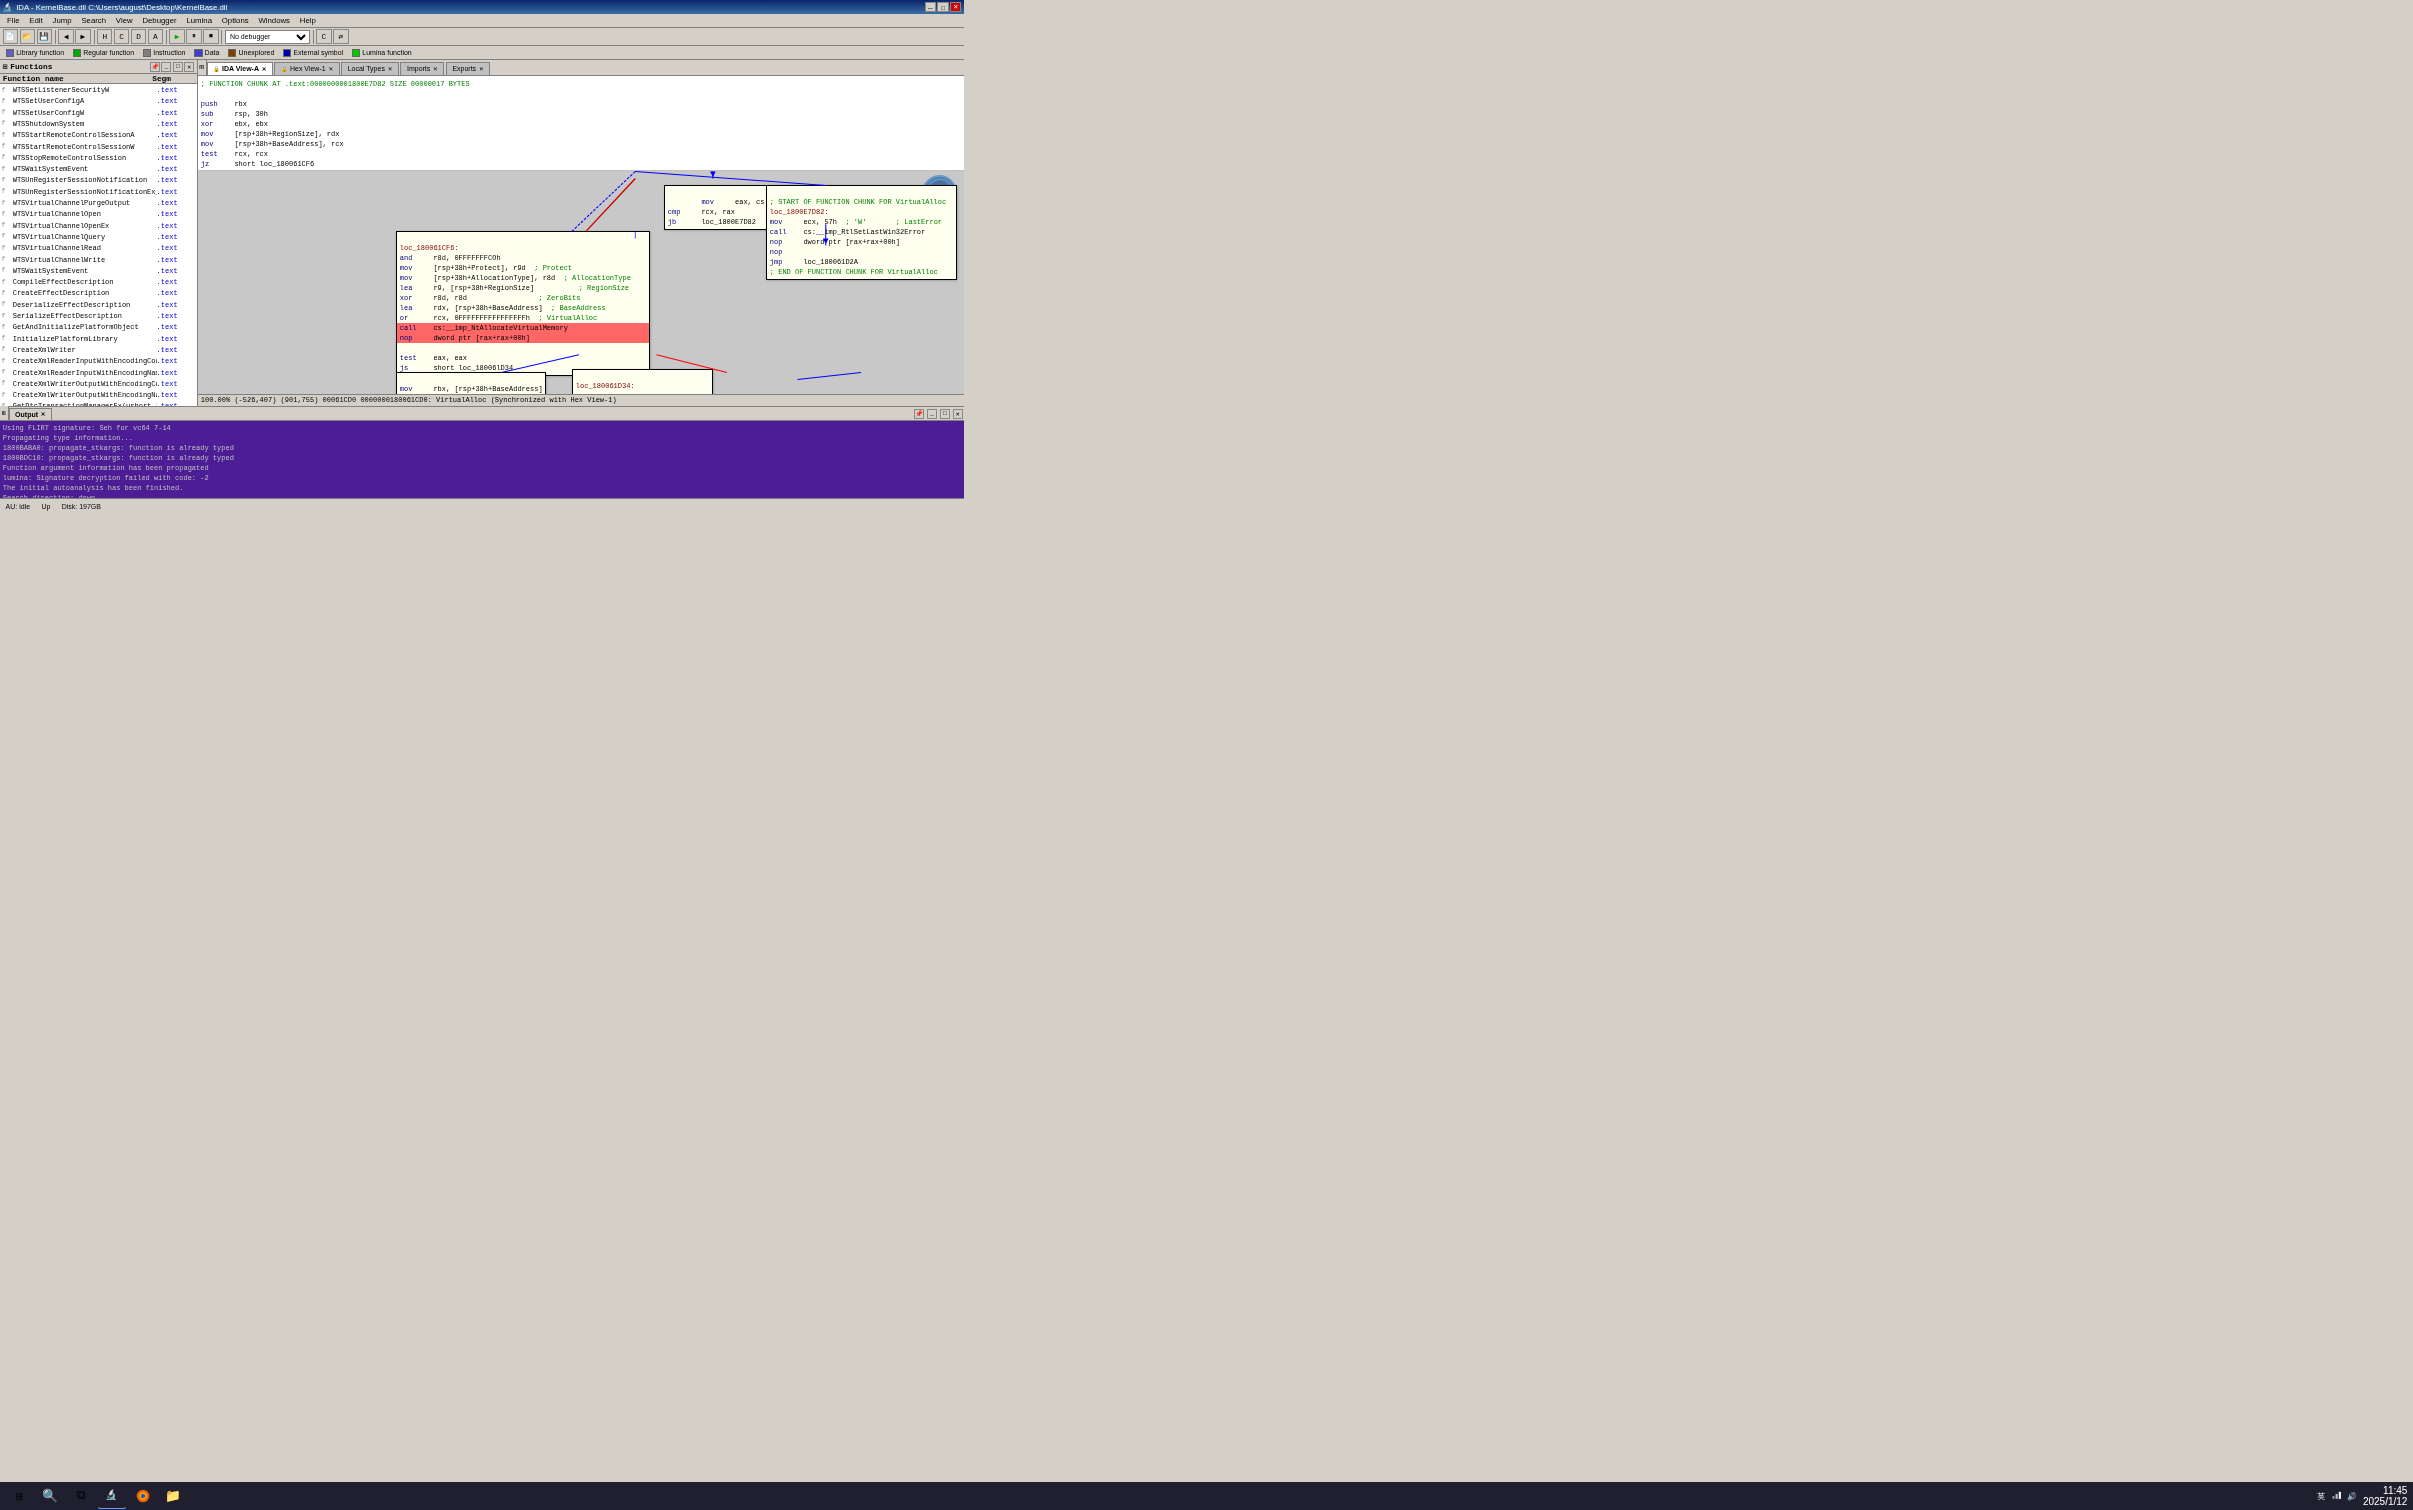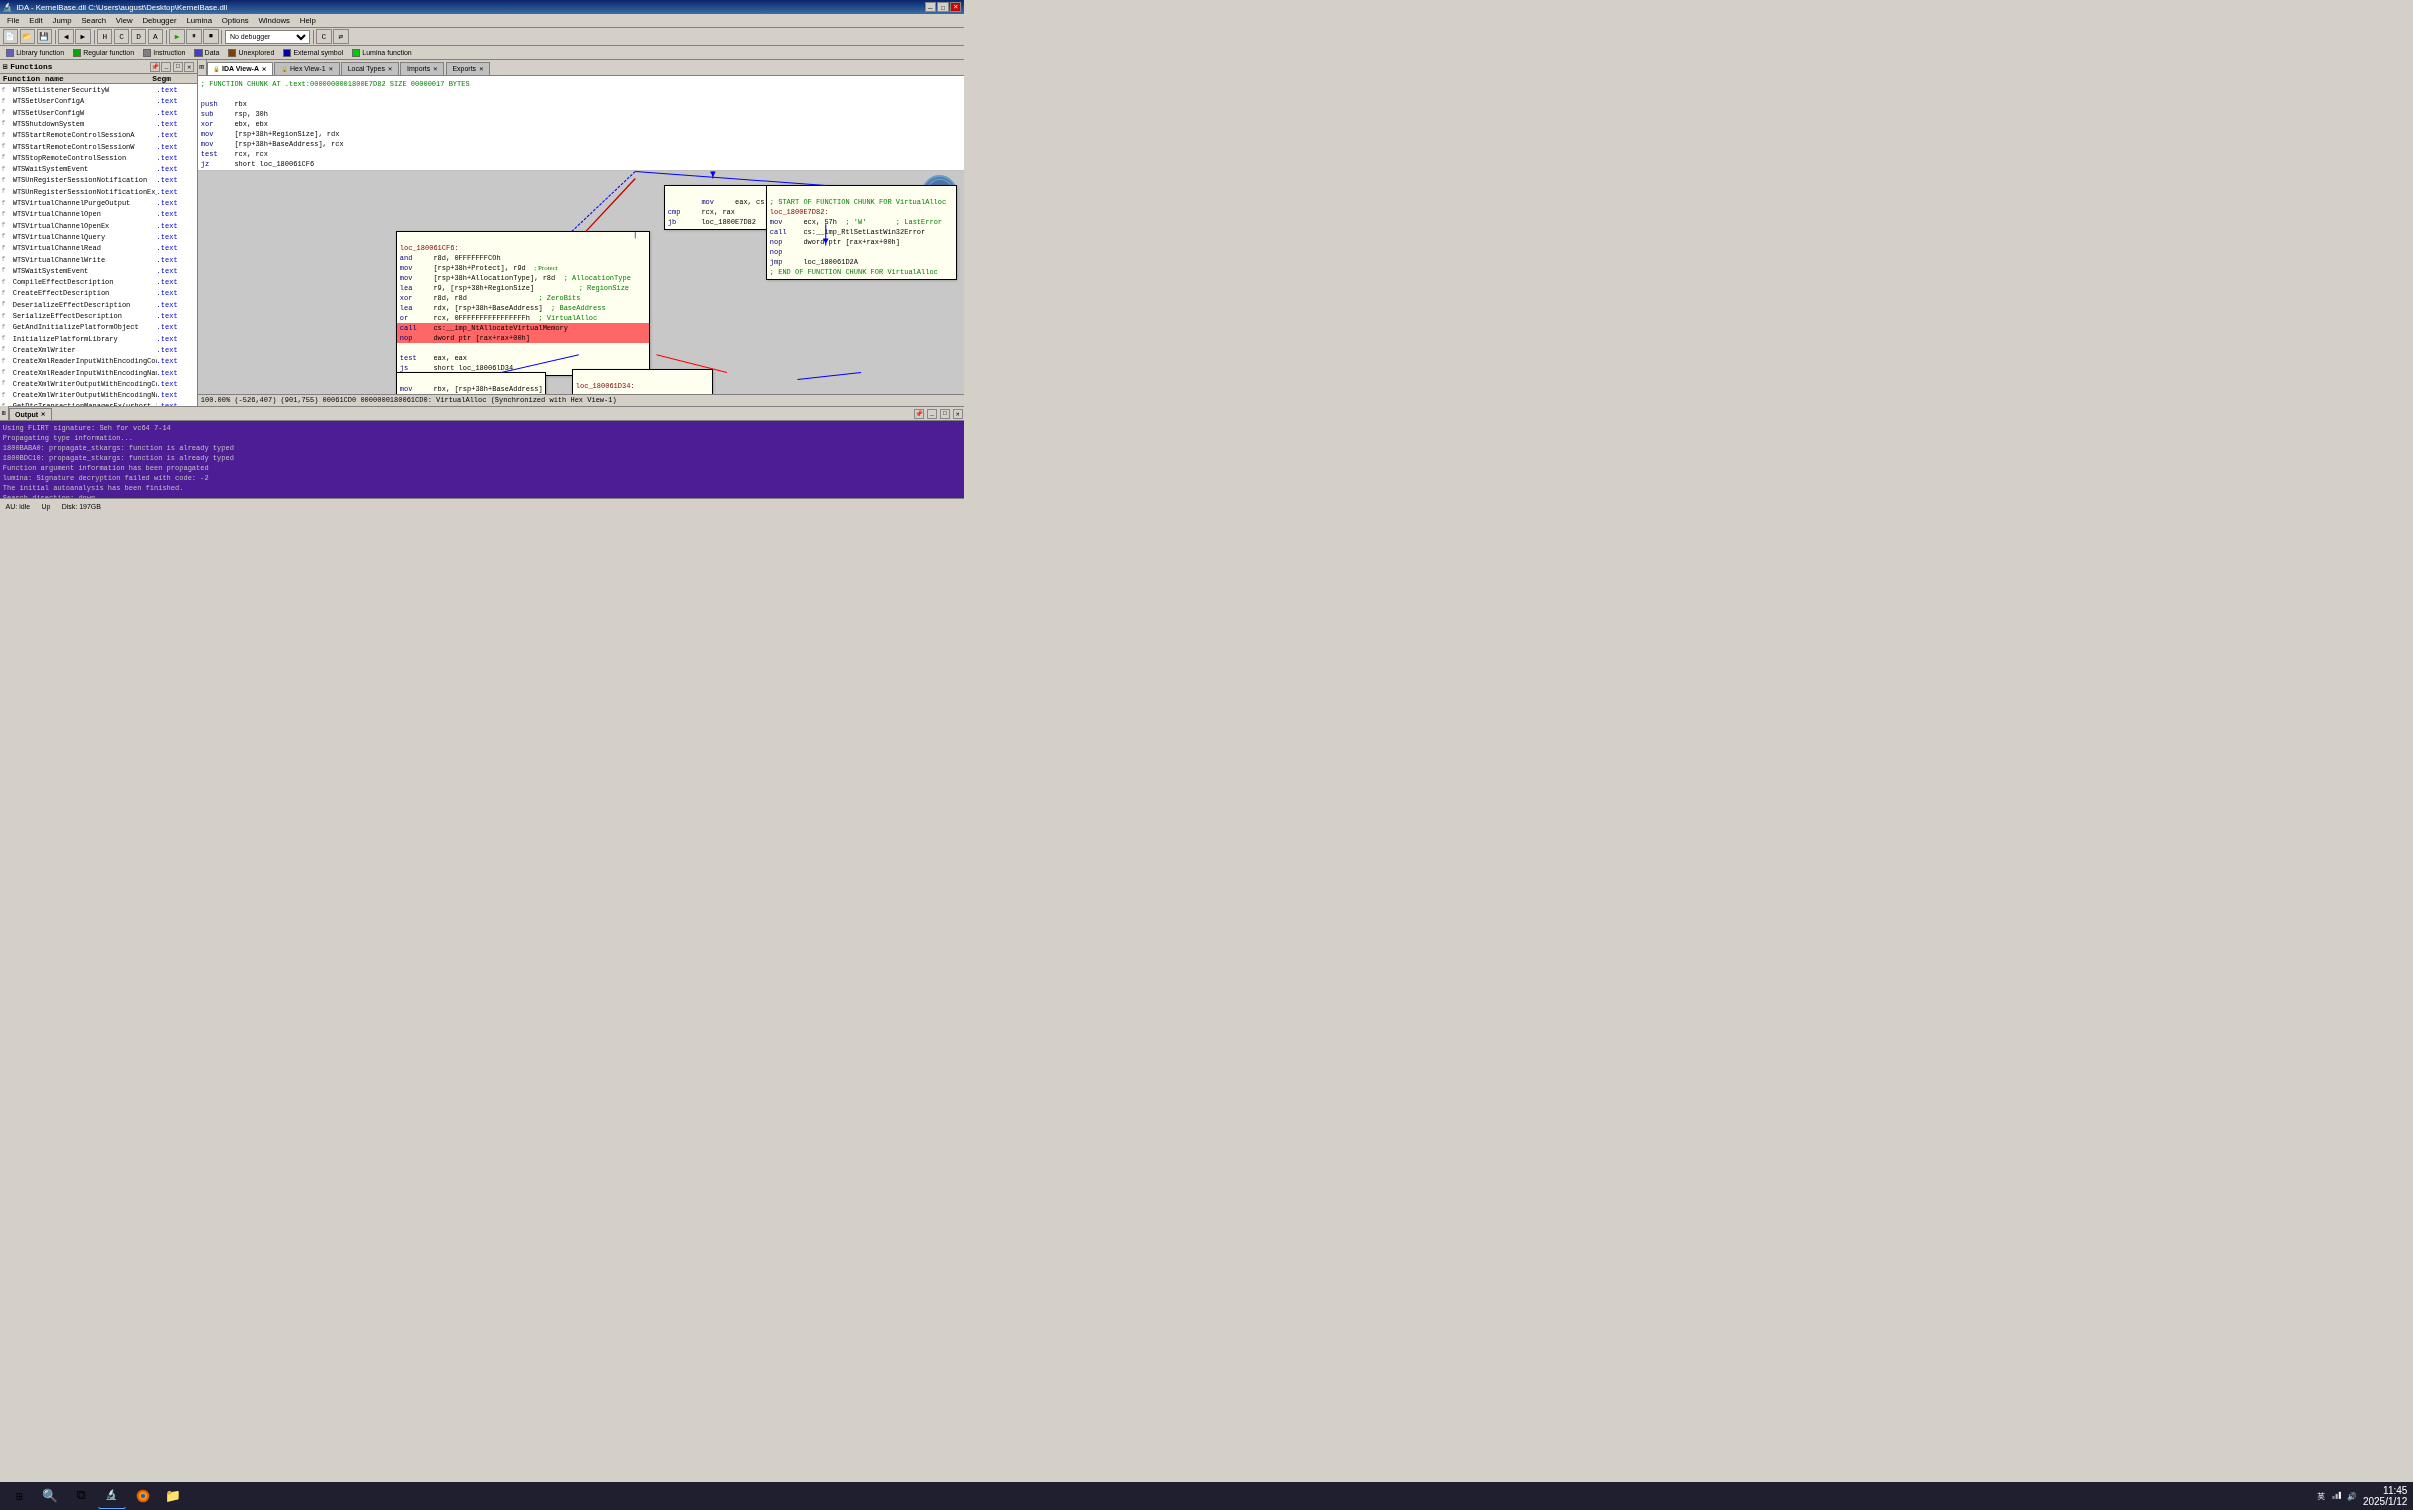--- a/index.html
+++ b/index.html
@@ -646,21 +646,21 @@
       </svg>
 
       <div class="code-block" style="position:absolute; top:109px; left:466px; min-width:155px;">
         <span style="color:#000080;">mov</span>     eax, cs:dword_180337F98
 <span style="color:#000080;">cmp</span>     rcx, rax
 <span style="color:#000080;">jb</span>      loc_1800E7D82</div>
 
       <div class="code-block" style="position:absolute; top:155px; left:198px; min-width:254px;">
 <span style="color:#800000;">loc_180061CF6:</span>
 <span style="color:#000080;">and</span>     r8d, 0FFFFFFFCOh
-<span style="color:#000080;">mov</span>     [rsp+38h+Protect], r9d  <span style="color:#008000;font-family:Liberation Serif, serif;">; Protect</span>
+<span style="color:#000080;">mov</span>     [rsp+38h+Protect], r9d  <span style="color:#008000;">; Protect</span>
 <span style="color:#000080;">mov</span>     [rsp+38h+AllocationType], r8d  <span style="color:#008000;">; AllocationType</span>
 <span style="color:#000080;">lea</span>     r9, [rsp+38h+RegionSize]  <span style="color:#008000;margin-left:36px;">; RegionSize</span>
 <span style="color:#000080;">xor</span>     r8d, r8d                 <span style="color:#008000;">; ZeroBits</span>
 <span style="color:#000080;">lea</span>     rdx, [rsp+38h+BaseAddress]  <span style="color:#008000;">; BaseAddress</span>
 <span style="color:#000080;">or</span>      rcx, 0FFFFFFFFFFFFFFFFh  <span style="color:#008000;">; VirtualAlloc</span>
 <div style="background:#ff6666; margin:0 -2.8px; padding:0 2.8px; display:block;"><span style="color:#000080;">call</span>    cs:__imp_NtAllocateVirtualMemory</div><div style="background:#ff6666; margin:0 -2.8px; padding:0 2.8px; display:block;"><span style="color:#000080;">nop</span>     dword ptr [rax+rax+00h]</div>
 <span style="color:#000080;">test</span>    eax, eax
 <span style="color:#000080;">js</span>      short loc_18006lD34</div>
 
       <div class="code-block" style="position:absolute; top:296px; left:198px; min-width:141px;">

